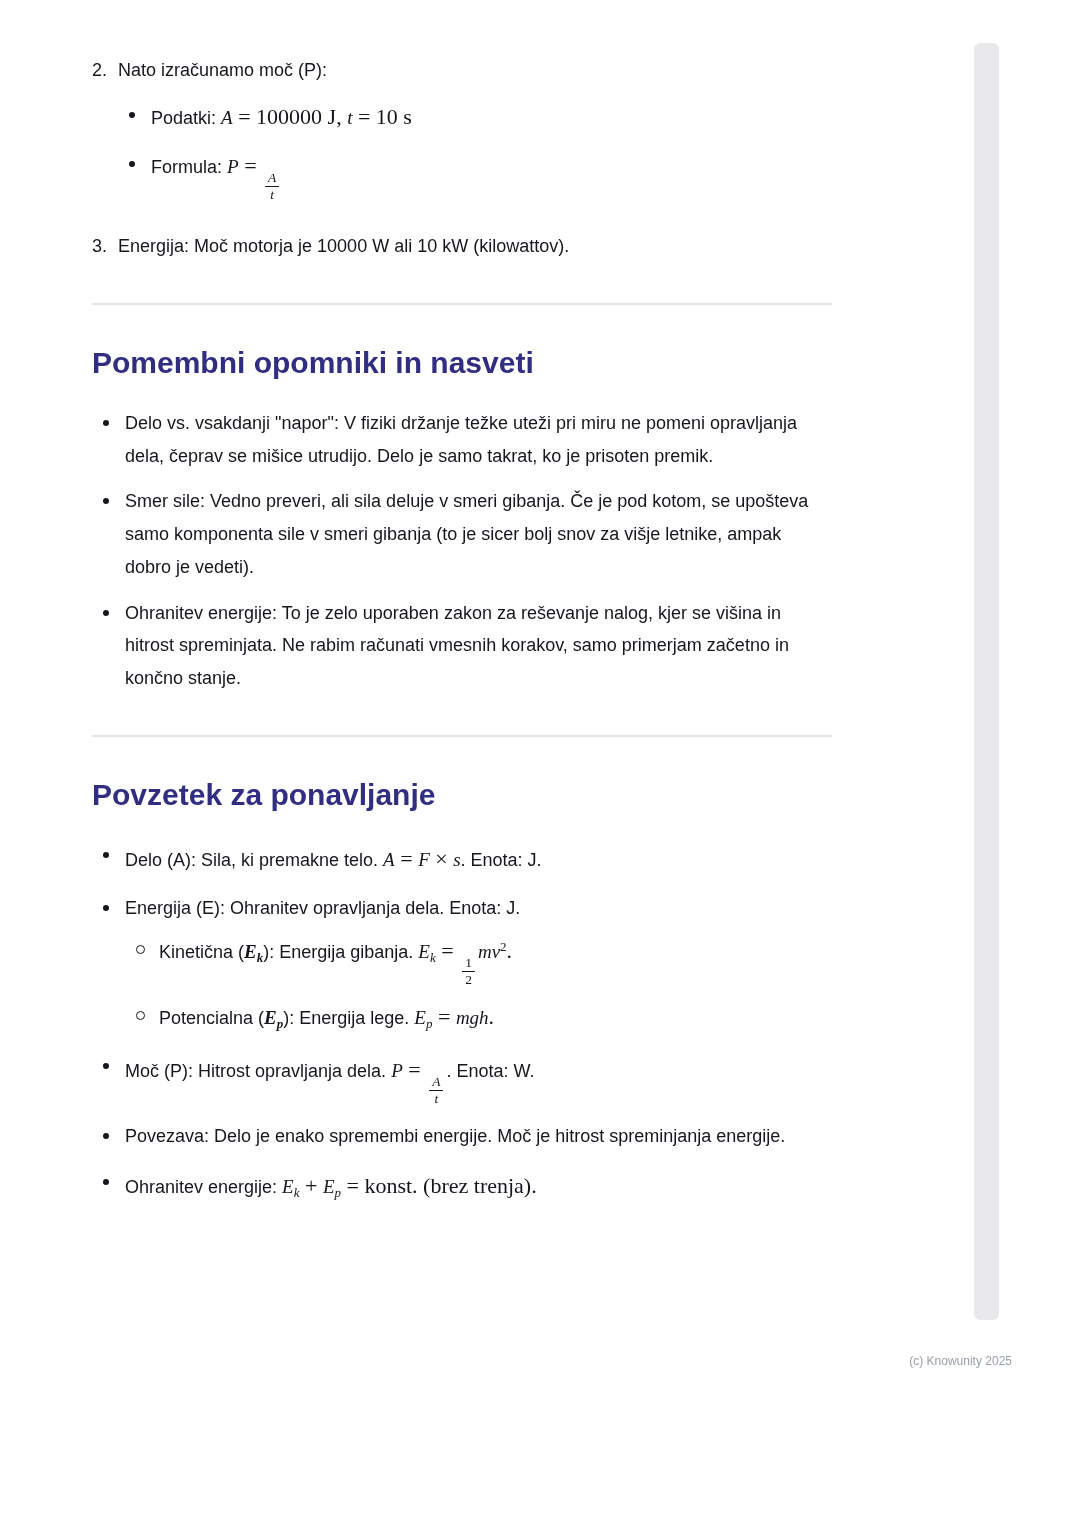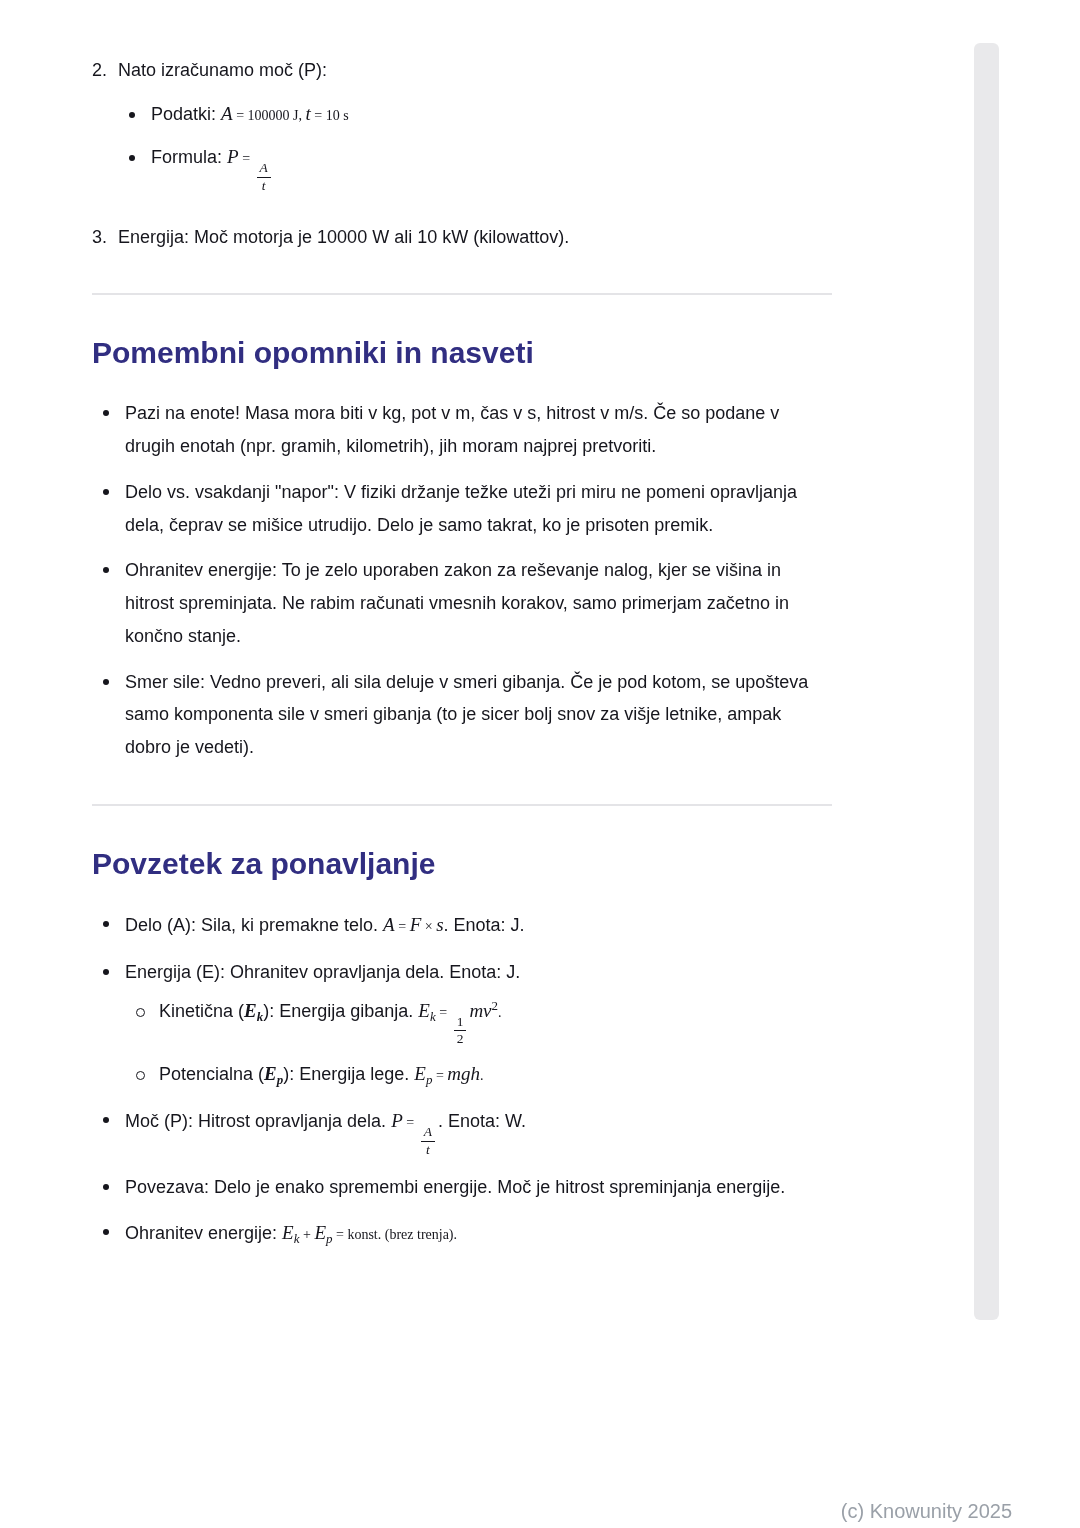--- a/index.html
+++ b/index.html
@@ -40,40 +40,40 @@
     color:var(--accent,#312e81);
     font-size:30px; font-weight:700; line-height:1.2;
     margin:40px 0 26px 0;
   }
   hr.divider { border:none; border-top:2px solid var(--divider,#e4e4e7); margin-top:40px; }
   
   .seg-t { }
   .seg-b { font-weight:400; }
   .wb { font-weight:700; }
   .seg-m { font-family:"Liberation Serif", serif; font-style:italic; font-size:19px; }
-  .seg-r { font-family:"Liberation Serif", serif; font-size:14px; }
+  .seg-r { font-family:"Liberation Serif", serif; font-size:22px; }
   .seg-sub { font-family:"Liberation Serif", serif; font-style:italic; font-size:13px; vertical-align:-4px; }
   .seg-sup { font-family:"Liberation Serif", serif; font-size:13px; vertical-align:7px; }
   .frac {
     display:inline-flex; flex-direction:column; align-items:center;
     font-family:"Liberation Serif", serif; font-size:13.5px; line-height:1.2;
     vertical-align:-9px; margin:0 3px; text-align:center;
   }
   .frac.it { font-style:italic; }
   .frac .num { border-bottom:1px solid var(--text,#16161d); padding:0 3px; }
   .frac .den { padding:0 3px; }
   
   .scrollbar-track {
     position:absolute; left:974px; top:43px; width:25px; height:1277px;
     background:var(--scrollbar,#e9e9eb); border-radius:6px;
   }
   
   .footer {
-    position:absolute; top:1500px; right:68px;
-    font-size:20px; color:var(--footer_text,#9aa0a8);
+    position:absolute; top:1354px; right:68px;
+    font-size:12px; color:var(--footer_text,#9aa0a8);
   }
 </style>
 </head>
 <body>
 
 <div class="page">
   <div class="content">
 
     <div class="num-item">
       <span class="num-marker">2.</span>
@@ -98,30 +98,27 @@
       <div class="num-body">
         <div><span class="seg-b">Energija:</span><span class="seg-t"> Moč motorja je 10000 W ali 10 kW (kilowattov).</span></div>
       </div>
     </div>
 
     <hr class="divider">
 
     <h2 class="section">Pomembni opomniki in nasveti</h2>
     <ul class="blist">
       <li>
-          <div><span class="seg-b">Pazi na enote!</span><span class="seg-t"> Masa mora biti v kg, pot v m, čas v s, hitrost v m/s. Če so podane v drugih enotah (npr. gramih, kilometrih), jih moram najprej pretvoriti.</span></div>
-        </li>
-      <li>
           <div><span class="seg-b">Delo vs. vsakdanji "napor":</span><span class="seg-t"> V fiziki držanje težke uteži pri miru ne pomeni opravljanja dela, čeprav se mišice utrudijo. Delo je samo takrat, ko je prisoten premik.</span></div>
         </li>
       <li>
-          <div><span class="seg-b">Ohranitev energije:</span><span class="seg-t"> To je zelo uporaben zakon za reševanje nalog, kjer se višina in hitrost spreminjata. Ne rabim računati vmesnih korakov, samo primerjam začetno in končno stanje.</span></div>
+          <div><span class="seg-b">Smer sile:</span><span class="seg-t"> Vedno preveri, ali sila deluje v smeri gibanja. Če je pod kotom, se upošteva samo komponenta sile v smeri gibanja (to je sicer bolj snov za višje letnike, ampak dobro je vedeti).</span></div>
         </li>
       <li>
-          <div><span class="seg-b">Smer sile:</span><span class="seg-t"> Vedno preveri, ali sila deluje v smeri gibanja. Če je pod kotom, se upošteva samo komponenta sile v smeri gibanja (to je sicer bolj snov za višje letnike, ampak dobro je vedeti).</span></div>
+          <div><span class="seg-b">Ohranitev energije:</span><span class="seg-t"> To je zelo uporaben zakon za reševanje nalog, kjer se višina in hitrost spreminjata. Ne rabim računati vmesnih korakov, samo primerjam začetno in končno stanje.</span></div>
         </li>
     </ul>
 
     <hr class="divider">
 
     <h2 class="section">Povzetek za ponavljanje</h2>
     <ul class="blist">
       <li>
           <div><span class="seg-b">Delo (A):</span><span class="seg-t"> Sila, ki premakne telo. </span><span class="seg-m">A</span><span class="seg-r"> = </span><span class="seg-m">F</span><span class="seg-r"> × </span><span class="seg-m">s</span><span class="seg-t">. Enota: J.</span></div>
         </li>

